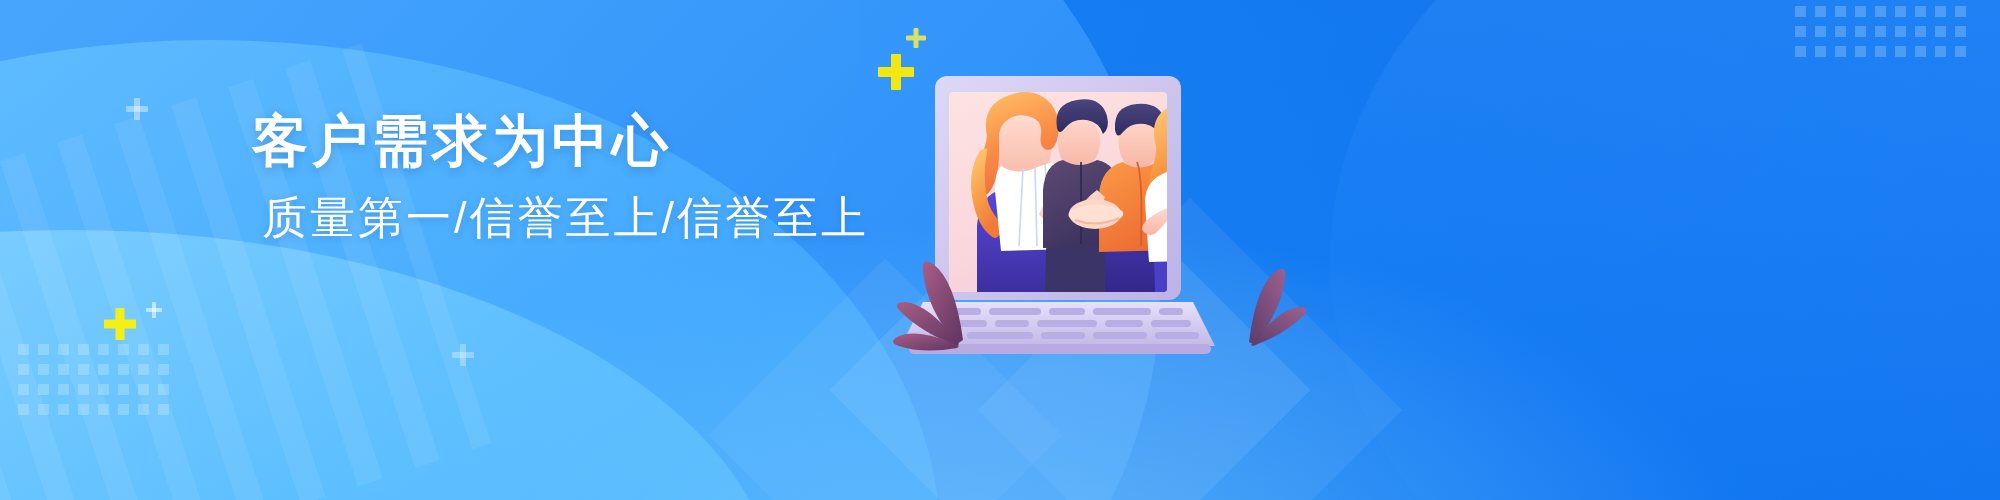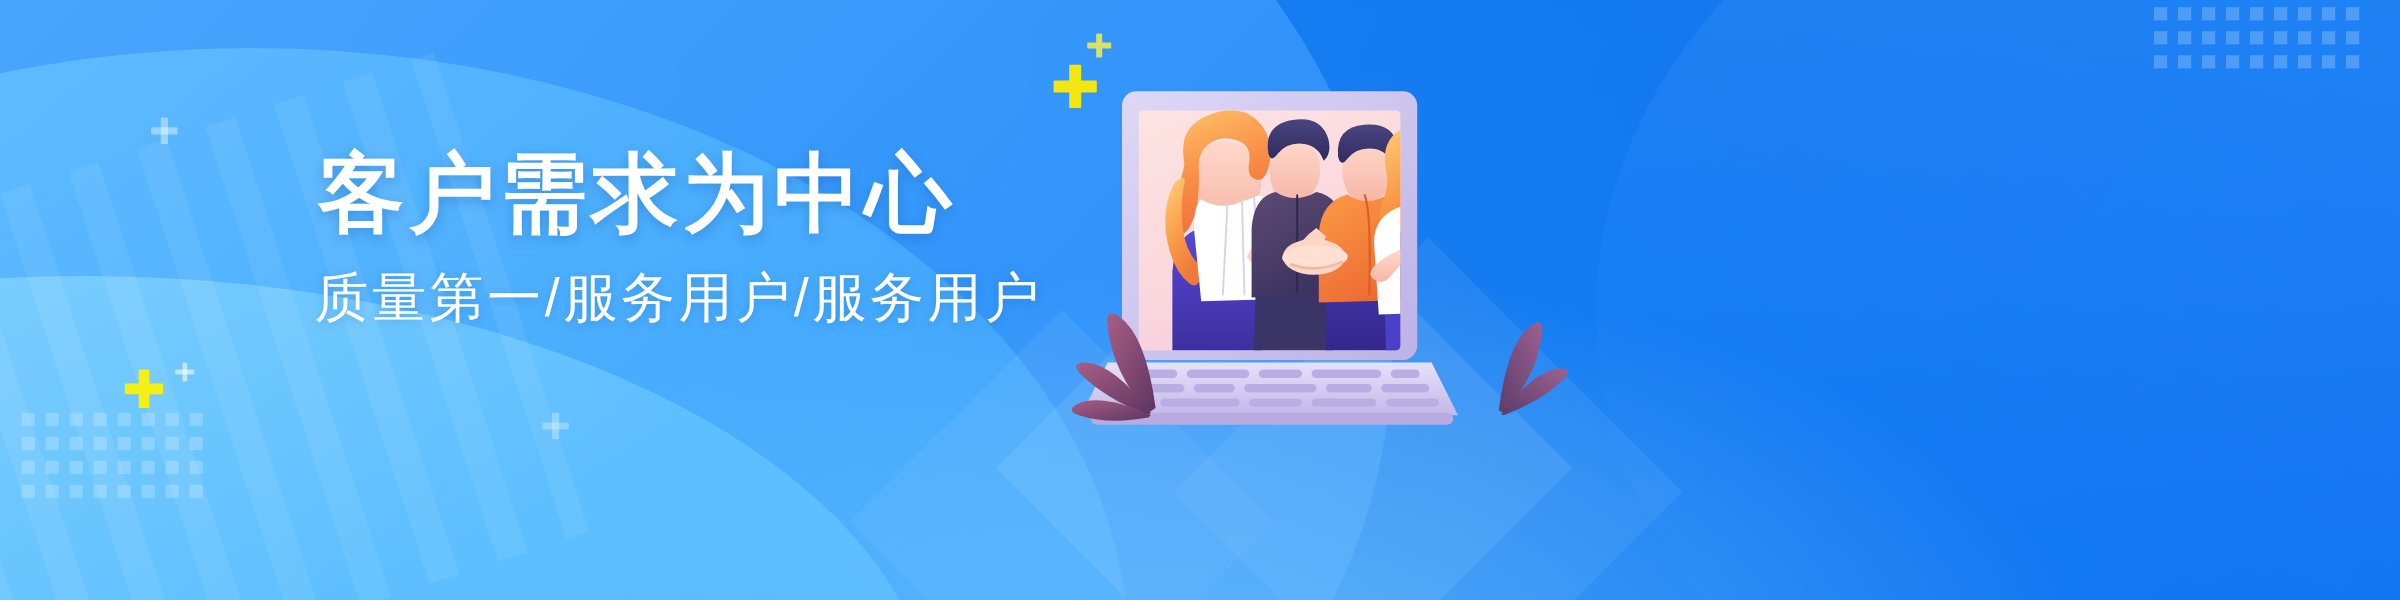--- a/index.html
+++ b/index.html
@@ -121,23 +121,23 @@
   .p-cyan-5   { left: 1063px;top: 310px; width: 14px; height: 14px; --t: 4px;  color: rgba(200,245,255,0.40); }
 
   
   .copy {
     position: absolute;
     left: 248px;
     top: 108px;
     width: 620px;
   }
   .headline {
-    margin: 17px;
+    margin: 4px;
     color: #ffffff;
-    font-size: 72px;
+    font-size: 56px;
     line-height: 1.04;
     font-weight: bold;
     letter-spacing: 4px;
     text-shadow: 0 3px 10px rgba(10,70,150,0.28);
     white-space: nowrap;
   }
   .subline {
     margin: 22px 0 0 14px;
     color: #ffffff;
     font-size: 45px;
@@ -244,21 +244,21 @@
   <i class="plus p-yellow-2"></i>
   <i class="plus p-yellow-3"></i>
   <i class="plus p-cyan-1"></i>
   <i class="plus p-cyan-2"></i>
   <i class="plus p-cyan-3"></i>
   <i class="plus p-cyan-4"></i>
   <i class="plus p-cyan-5"></i>
 
   <div class="copy">
     <h1 class="headline">客户需求为中心</h1>
-    <p class="subline">质量第一/服务用户/服务用户</p>
+    <p class="subline">质量第一/信誉至上/信誉至上</p>
   </div>
 
   <div class="laptop">
     <svg viewBox="0 0 400 300" xmlns="http://www.w3.org/2000/svg" aria-hidden="true">
       <defs>
         <linearGradient id="scr" x1="0" y1="0" x2="0.4" y2="1">
           <stop offset="0%" stop-color="#fde3e2"></stop>
           <stop offset="60%" stop-color="#fbd9dd"></stop>
           <stop offset="100%" stop-color="#f6cfdc"></stop>
         </linearGradient>

